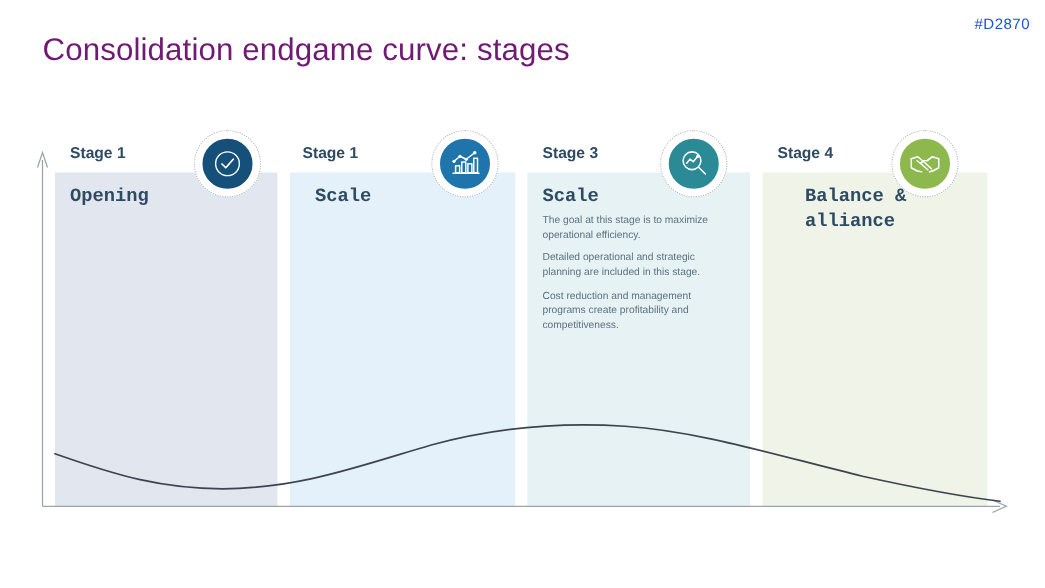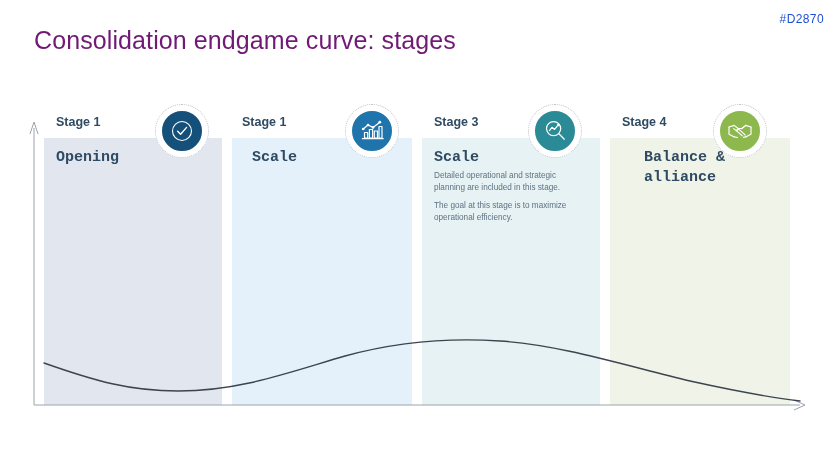--- a/index.html
+++ b/index.html
@@ -192,22 +192,23 @@
           <circle cx="15.0" cy="10.4" r="1.3"></circle>
           <circle cx="21.8" cy="5.2" r="1.4"></circle>
         </g>
       </svg>
     </div>
   </div>
 
   <div class="stage-label" style="left:434px; top:103px;margin-top:12px;">Stage 3</div>
   <div class="stage-heading" style="left:434px; top:148px;">Scale</div>
   <div class="stage-body" style="left:434px; top:170px; width:148px;">
+    <p>The goal at this stage is to maximize operational efficiency.</p>
     <p>Detailed operational and strategic planning are included in this stage.</p>
-    <p>The goal at this stage is to maximize operational efficiency.</p>
+    <p>Cost reduction and management programs create profitability and competitiveness.</p>
   </div>
   <div class="icon-badge" style="left:528px; top:104px;">
     <div class="disc" style="background:#2a8a96;">
       <svg width="28" height="28" viewBox="0 0 28 28" aria-hidden="true">
         <g stroke="#ffffff" fill="none" stroke-width="1.25" stroke-linecap="round" stroke-linejoin="round">
           <circle cx="12.6" cy="11.6" r="7.1"></circle>
           <line x1="17.9" y1="16.8" x2="23.3" y2="22.2"></line>
           <polyline points="8.4,13.6 11.0,10.3 13.6,12.4 17.0,8.2"></polyline>
         </g>
         <circle cx="17.3" cy="8.0" r="1.35" fill="#ffffff"></circle>

